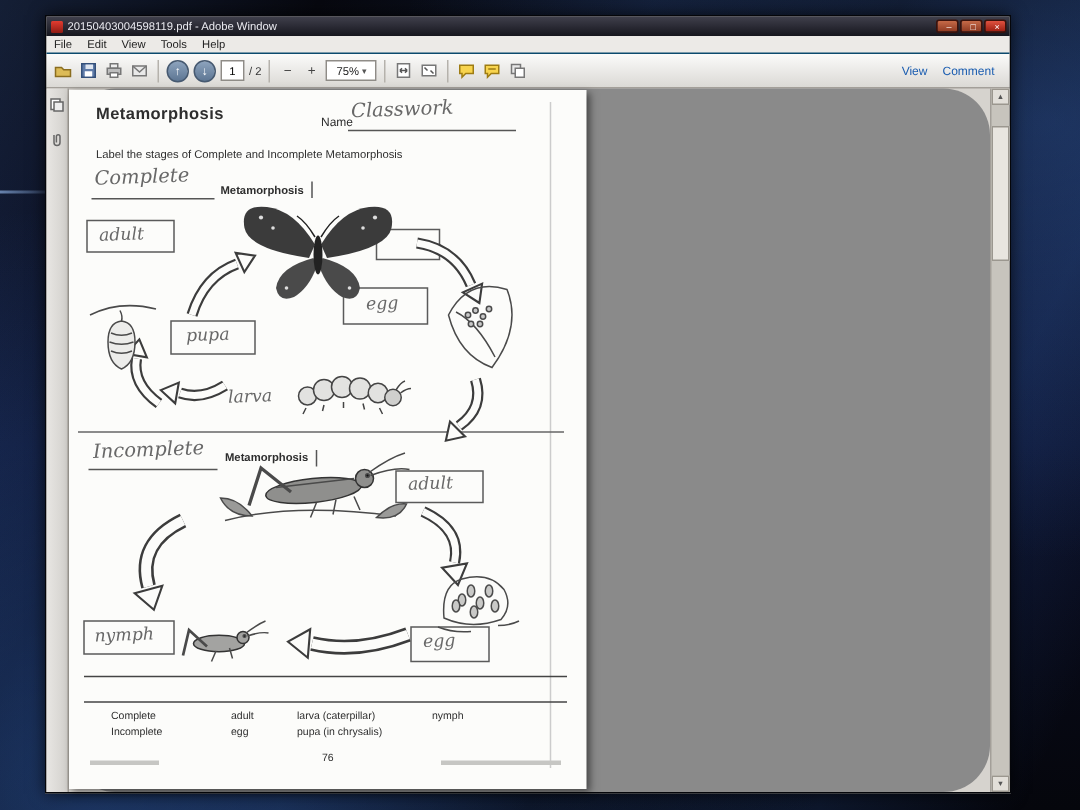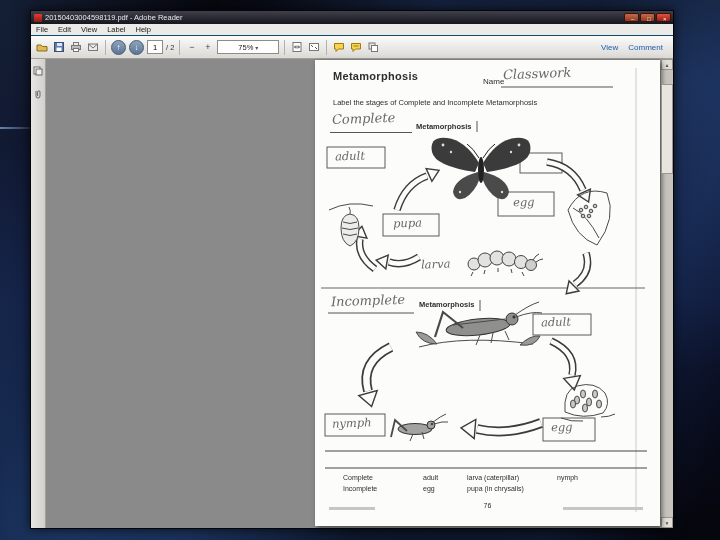--- a/index.html
+++ b/index.html
@@ -36,31 +36,31 @@
   .ticon{width:14px;height:14px;display:flex;align-items:center;justify-content:center;}
   .tsep{width:1px;height:15px;background:#b5b2ac;margin:0 2px;}
   .navcirc{width:13px;height:13px;border-radius:50%;color:#fff;font-size:8px;line-height:13px;
     text-align:center;background:linear-gradient(#8da3bd,#5d7693);border:1px solid #465970;}
   .pagebox{width:14px;height:12px;border:1px solid #8f8c87;background:#fff;font-size:7.5px;
     text-align:center;padding:0;font-family:"Liberation Sans",sans-serif;}
   .pagetotal{font-size:7.5px;color:#333;}
   .zoombtn{width:13px;height:13px;border:1px solid transparent;background:transparent;
     font-size:9px;line-height:11px;text-align:center;color:#444;padding:0;}
   .zoombox{height:12px;border:1px solid #8f8c87;background:#fff;font-size:7.5px;color:#222;
-    display:flex;align-items:center;padding:0 20px;gap:2px;}
+    display:flex;align-items:center;padding:0 6px;gap:2px;}
   .caret{font-size:6px;color:#555;}
   .tb-right{margin-left:auto;display:flex;align-items:center;gap:10px;padding-right:6px;
     font-size:8px;color:#1b5db0;}
   
   .content{flex:1;display:flex;min-height:0;}
   .leftrail{width:14px;background:linear-gradient(90deg,#e8e6e3,#d2d0cc);
     border-right:1px solid #a39f99;display:flex;flex-direction:column;align-items:center;
     padding-top:3px;gap:5px;}
   .docarea{flex:1;background:#8a8a8a;position:relative;display:flex;
-    justify-content:flex-end;align-items:flex-start;padding-top:1px;}
+    justify-content:flex-start;align-items:flex-start;padding-top:1px;border-radius:31px;}
   
   .scrollbar{width:12px;background:#c7c4bd;display:flex;flex-direction:column;
     border-left:1px solid #a39f99;}
   .sbbtn{height:11px;background:#e2dfd9;border:1px solid #9b978f;font-size:5px;color:#555;
     text-align:center;line-height:10px;padding:0;}
   .sbtrack{flex:1;position:relative;}
   .sbthumb{position:absolute;left:0;right:0;top:14px;height:88px;background:#e8e5df;
     border:1px solid #9b978f;}
   
   .page{position:relative;width:345px;height:466px;background:#fcfcfa;
@@ -89,33 +89,33 @@
 </head>
 <body>
 
 <div class="screen">
   <div class="desk-streak"></div>
 
   <div class="win">
 
     <div class="titlebar">
       <span class="app-ico"></span>
-      <span class="tb-title">20150403004598119.pdf - Adobe Reader</span>
+      <span class="tb-title">20150403004598119.pdf - Adobe Window</span>
       <span class="winbtns">
         <button class="wbtn">–</button>
         <button class="wbtn">□</button>
         <button class="wbtn close">×</button>
       </span>
     </div>
 
     <div class="menubar">
       <span class="menu-item">File</span>
       <span class="menu-item">Edit</span>
       <span class="menu-item">View</span>
-      <span class="menu-item">Label</span>
+      <span class="menu-item">Tools</span>
       <span class="menu-item">Help</span>
     </div>
 
     <div class="toolbar">
       <span class="ticon">
         <svg width="12" height="12">
             <path d="M1 4 h4 l1.5 1.5 H11 V10 H1 Z" fill="#dcbb57" stroke="#8a6d1f" stroke-width="1"></path>
           </svg>
       </span>
       <span class="ticon">

